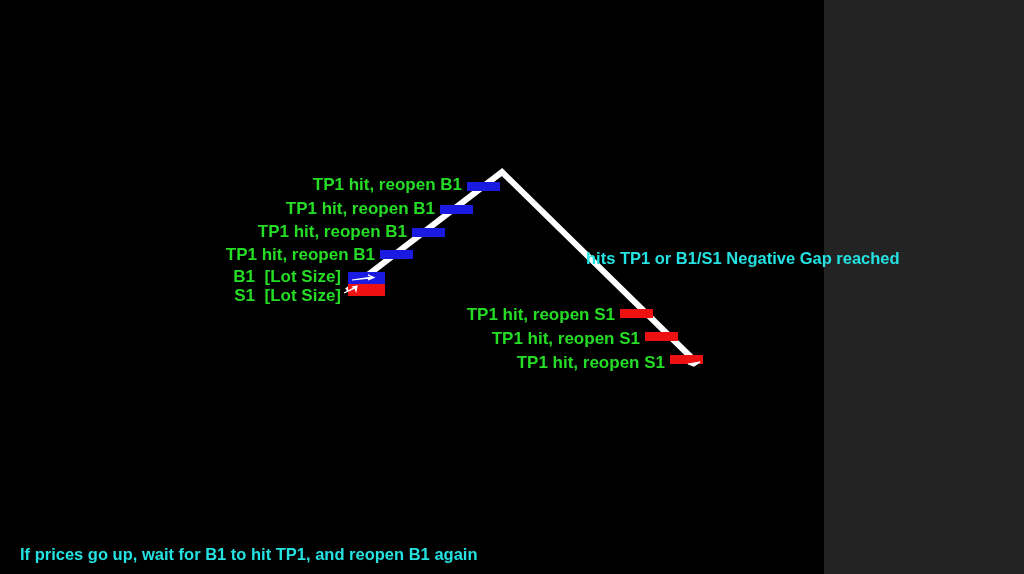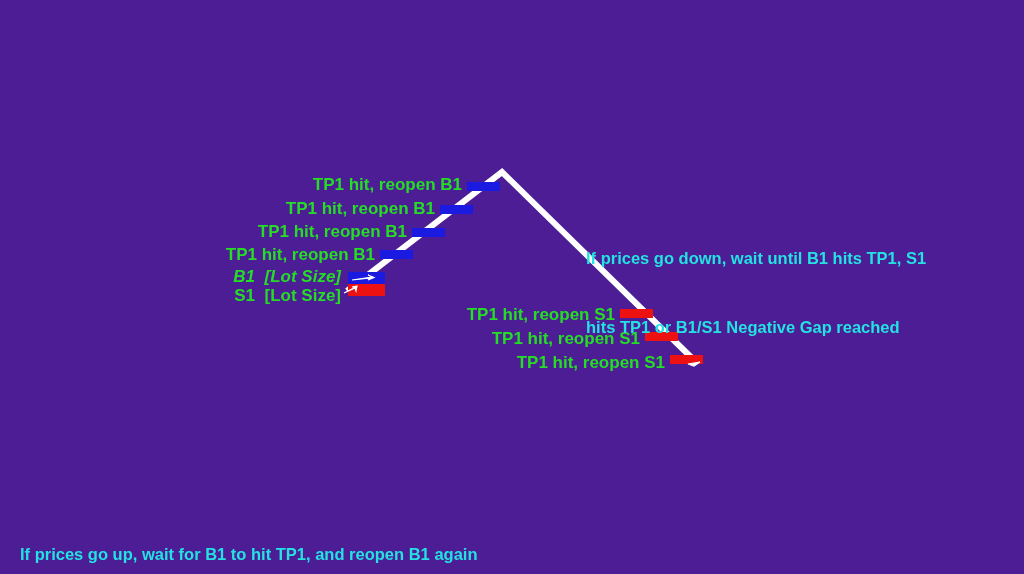--- a/index.html
+++ b/index.html
@@ -9,23 +9,23 @@
     background: #232323;
   }
   body {
     width: 1024px;
     height: 574px;
     overflow: hidden;
     font-family: "Liberation Sans", sans-serif;
   }
   #stage {
     position: relative;
-    width: 1024px;
+    width: 824px;
     height: 574px;
-    background: #4c1d95;
+    background: #000000;
   }
   #diagram-svg {
     position: absolute;
     left: 0;
     top: 0;
     width: 1024px;
     height: 574px;
   }
   .label {
     position: absolute;
@@ -73,31 +73,30 @@
         <path d="M344,293 L356,287 L352,287 L357,286 L356,291 L355,288 Z" fill="#ffffff" stroke="#ffffff" stroke-width="1.2"></path>
         <path d="M688,364 L700,362 L694,366 Z" fill="#ffffff" stroke="#ffffff" stroke-width="1.2"></path>
       </g>
   </svg>
 
   <div id="buy-labels">
       <div class="label label-green" style="left: 462px; top: 176px; transform: translateX(-100%);">TP1 hit, reopen B1</div>
       <div class="label label-green" style="left: 435px; top: 200px; transform: translateX(-100%);">TP1 hit, reopen B1</div>
       <div class="label label-green" style="left: 407px; top: 223px; transform: translateX(-100%);">TP1 hit, reopen B1</div>
       <div class="label label-green" style="left: 375px; top: 246px; transform: translateX(-100%);">TP1 hit, reopen B1</div>
-      <div class="label label-green" style="left: 341px; top: 268px; transform: translateX(-100%); font-style: italic;">B1  [Lot Size]</div>
+      <div class="label label-green" style="left: 341px; top: 268px; transform: translateX(-100%);">B1  [Lot Size]</div>
       <div class="label label-green" style="left: 341px; top: 287px; transform: translateX(-100%);">S1  [Lot Size]</div>
     </div>
   <div id="sell-labels">
       <div class="label label-green" style="left: 615px; top: 306px; transform: translateX(-100%);">TP1 hit, reopen S1</div>
       <div class="label label-green" style="left: 640px; top: 330px; transform: translateX(-100%);">TP1 hit, reopen S1</div>
       <div class="label label-green" style="left: 665px; top: 354px; transform: translateX(-100%);">TP1 hit, reopen S1</div>
     </div>
 
   <div class="label label-cyan" id="down-note" style="left: 586px; top: 201px; line-height: 23px;">
-    <div>If prices go down, wait until B1 hits TP1, S1</div>
     <div>hits TP1 or B1/S1 Negative Gap reached</div>
   </div>
 
   <div class="label label-cyan" id="up-note" style="left: 20px; top: 509px; line-height: 18px;">
     <div>If prices go up, wait for B1 to hit TP1, and reopen B1 again</div>
     
   </div>
 
 </div>
 

